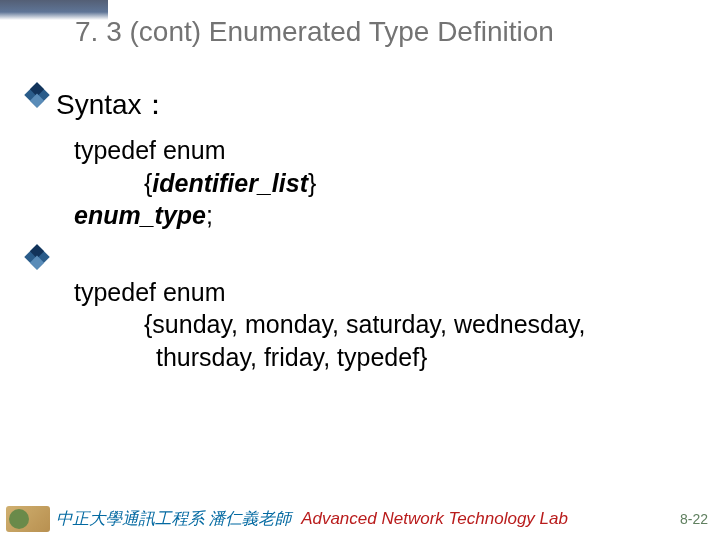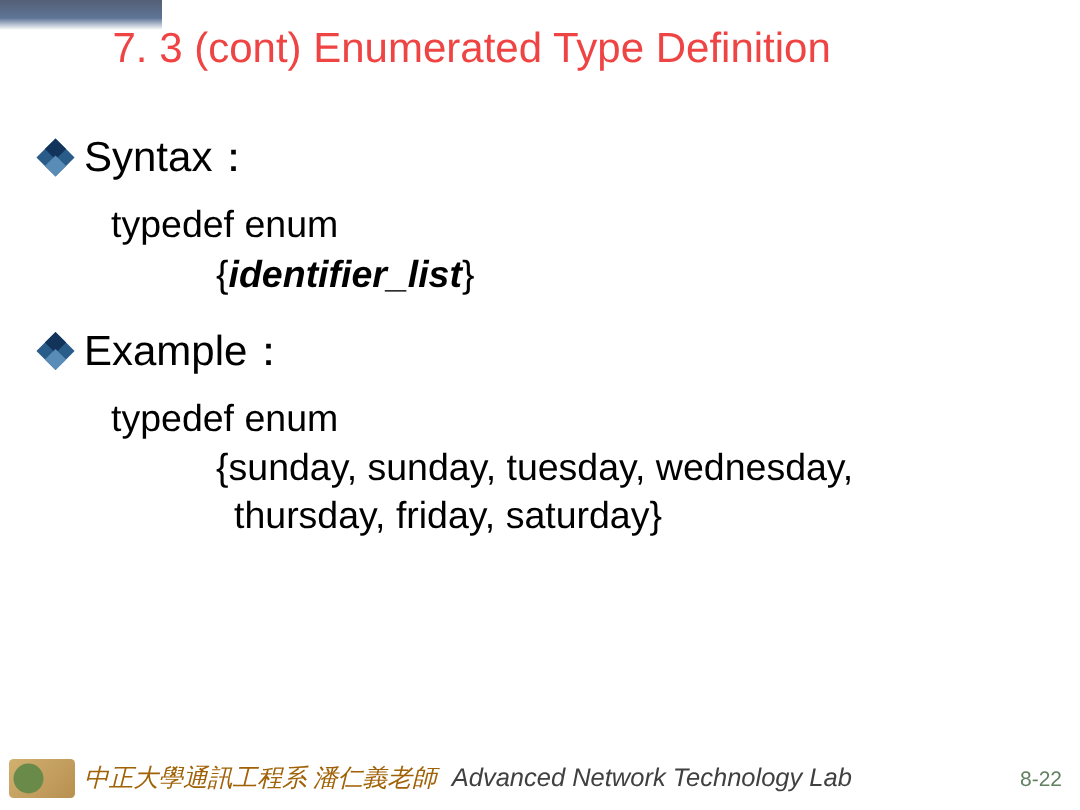--- a/index.html
+++ b/index.html
@@ -13,29 +13,29 @@
     position: absolute;
     top: 0; left: 0;
     width: 108px; height: 20px;
     background: linear-gradient(to bottom, #0a1a3a 0%, #1a3a6a 60%, transparent 100%);
     opacity: 0.7;
   }
   .title {
     position: absolute;
     top: 16px; left: 75px;
     font-size: 28px;
-    color: #ef4444;
+    color: #737373;
   }
   .content {
     position: absolute;
     top: 86px; left: 28px; right: 20px;
   }
   .bullet-row {
     display: flex;
-    align-items: center;
+    align-items: flex-start;
     margin-bottom: 10px;
   }
   .diamond {
     width: 18px; height: 18px;
     transform: rotate(45deg);
     background: #2a5c8a;
     margin-right: 10px;
     position: relative;
     flex-shrink: 0;
   }
@@ -87,28 +87,28 @@
   .logo::after {
     content: "";
     position: absolute;
     left: 3px; top: 3px;
     width: 20px; height: 20px;
     border-radius: 50%;
     background: #6a8a4a;
   }
   .footer-left {
     font-size: 16.5px;
-    color: #a16207;
+    color: #0369a1;
     font-style: italic;
     font-family: "DFKai-SB", "KaiTi", serif;
     white-space: nowrap;
   }
   .footer-right {
     font-size: 17px;
-    color: #404040;
+    color: #b91c1c;
     font-style: italic;
     margin-left: 10px;
     white-space: nowrap;
   }
   .page-num {
     margin-left: auto;
     font-size: 14px;
     color: #608060;
     padding-left: 10px;
   }
@@ -122,30 +122,30 @@
 
 <div class="content">
 
   <div class="bullet-row">
     <div class="diamond"></div>
     <div class="bullet-text">Syntax：</div>
   </div>
   <div class="code-block">
     <div class="l1">typedef enum</div>
     <div class="l2"><span>{</span><span class="italic">identifier_list</span><span>}</span></div>
+    <div class="l1"><span class="italic">enum_type</span><span>;</span></div>
   </div>
 
   <div class="bullet-row">
     <div class="diamond"></div>
-    <div class="bullet-text">Example：</div>
   </div>
   <div class="code-block">
     <div class="l1">typedef enum</div>
-    <div class="l2">{sunday, sunday, tuesday, wednesday,</div>
-    <div class="l2w">thursday, friday, saturday}</div>
+    <div class="l2">{sunday, monday, saturday, wednesday,</div>
+    <div class="l2w">thursday, friday, typedef}</div>
   </div>
 
 </div>
 
 <div class="footer">
   <div class="logo"></div>
   <div class="footer-left">中正大學通訊工程系 潘仁義老師</div>
   <div class="footer-right">Advanced Network Technology Lab</div>
   <div class="page-num">8-22</div>
 </div>

